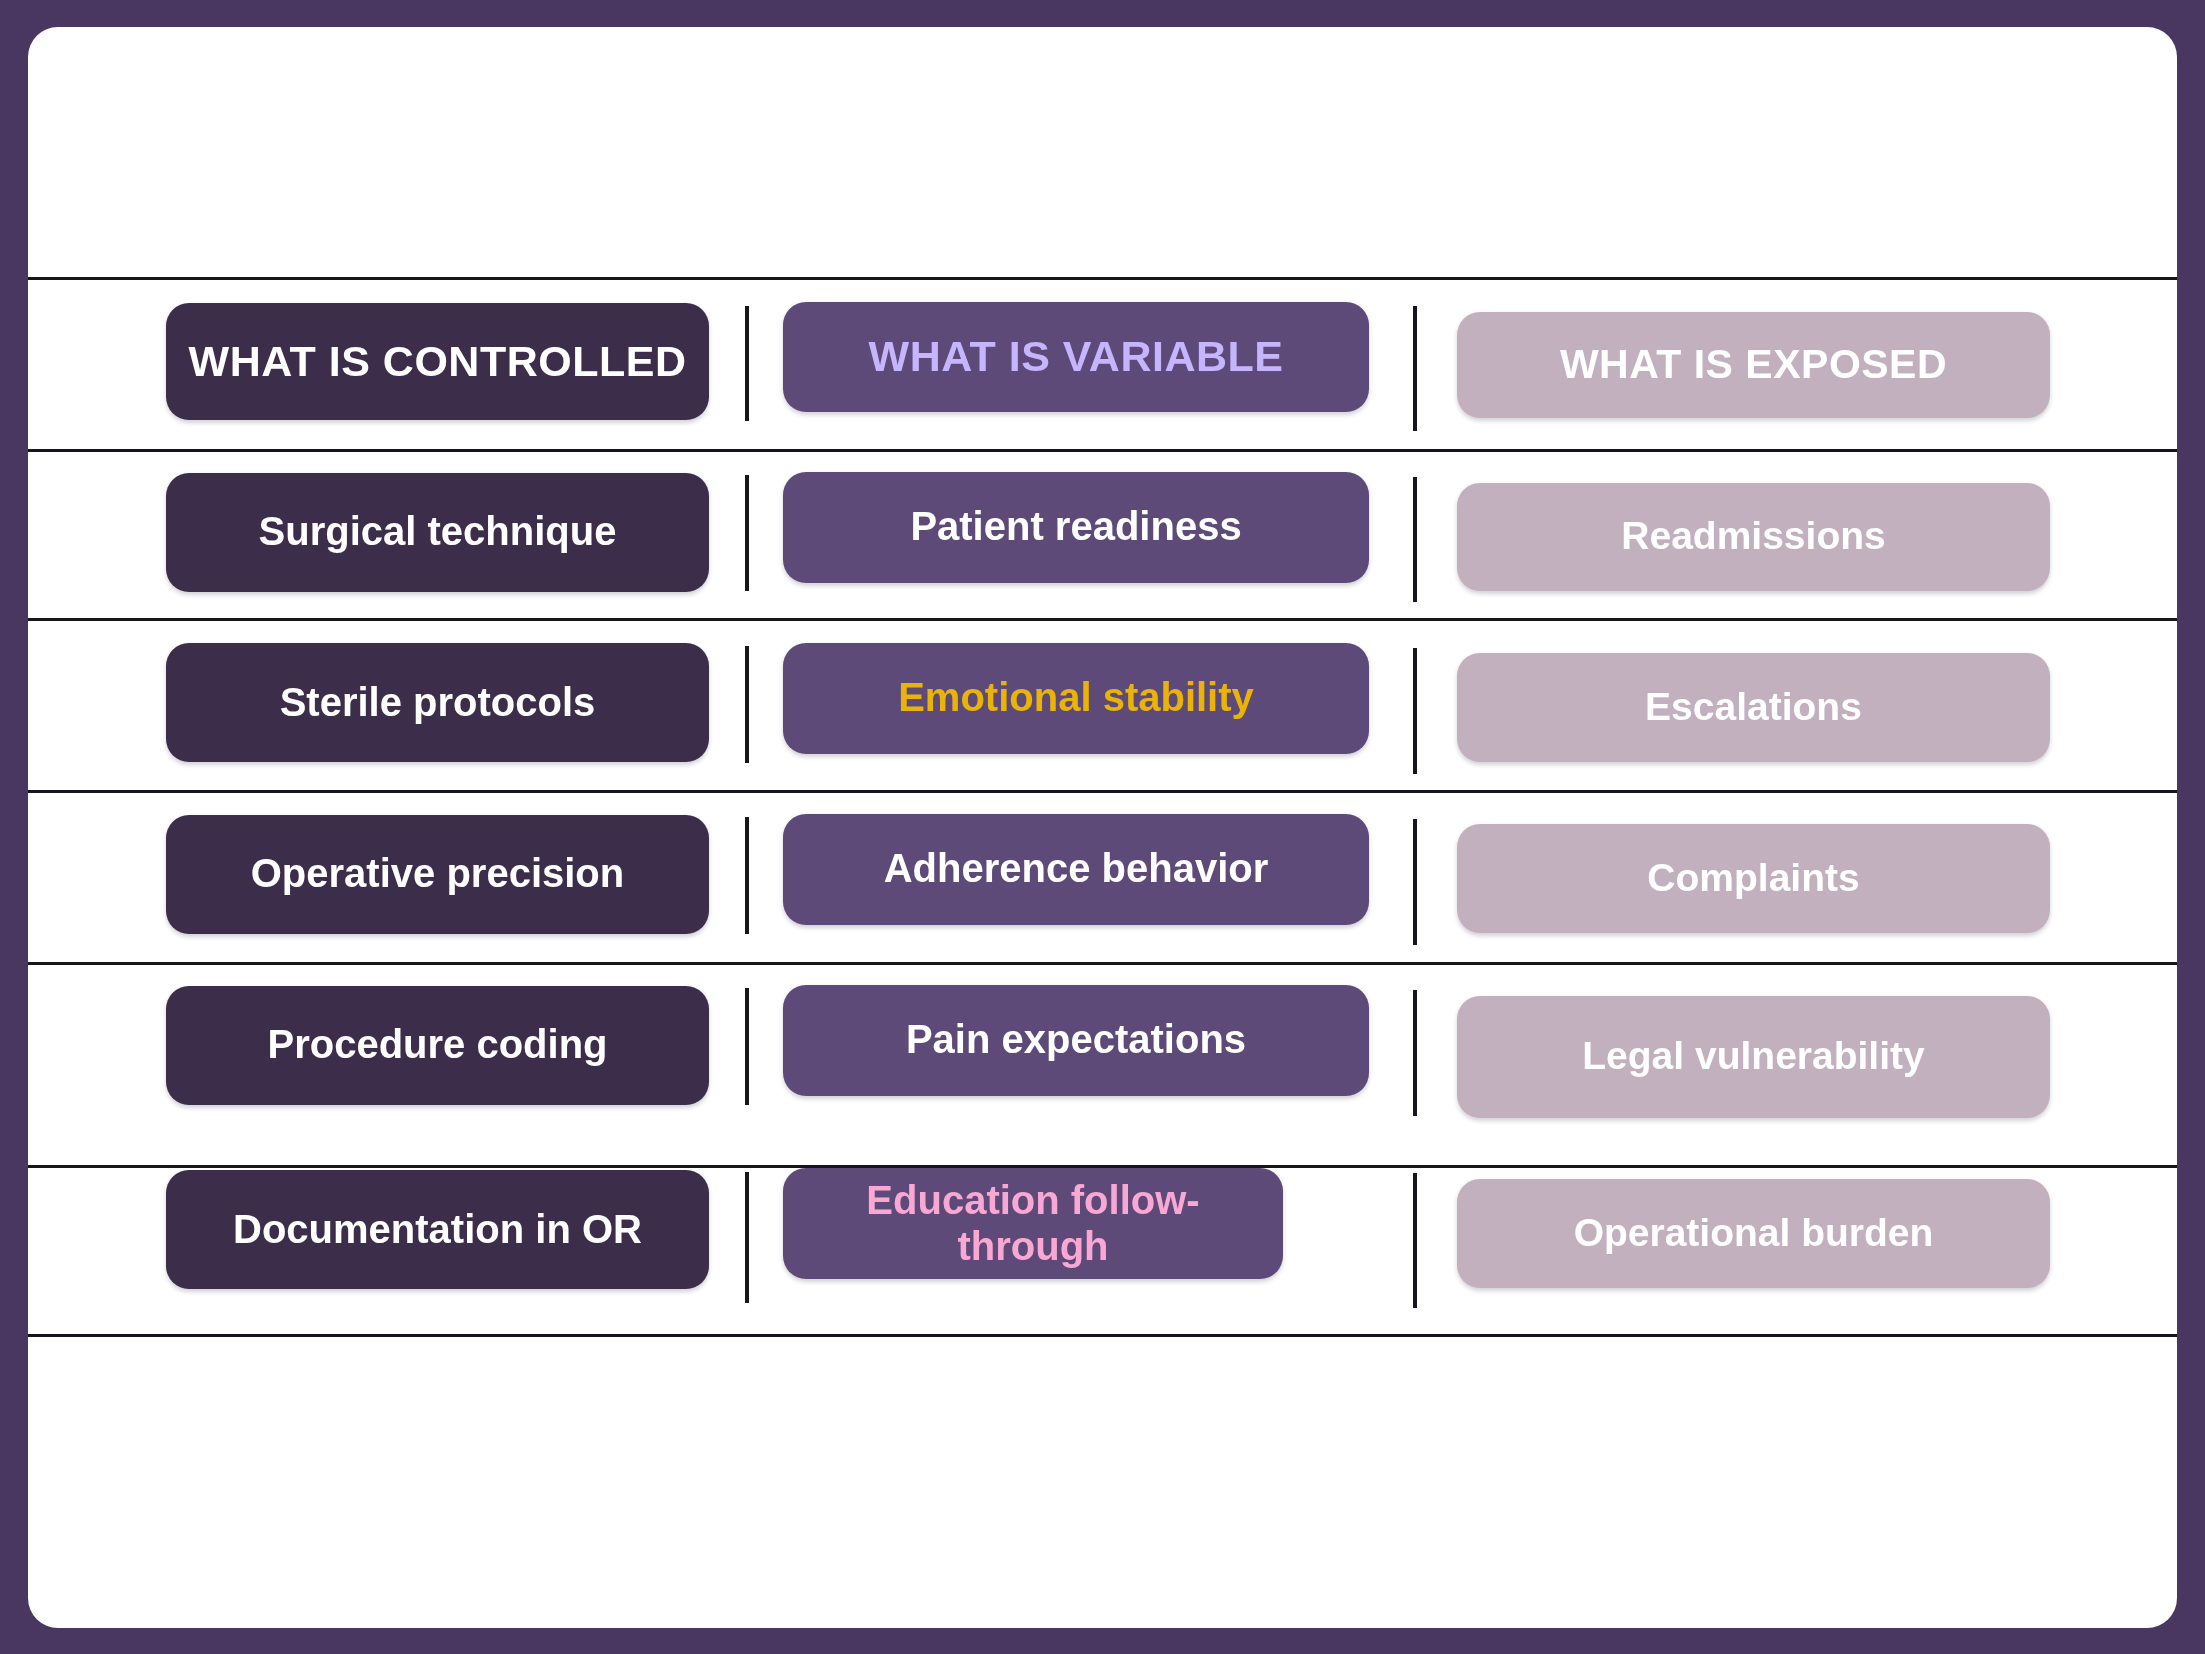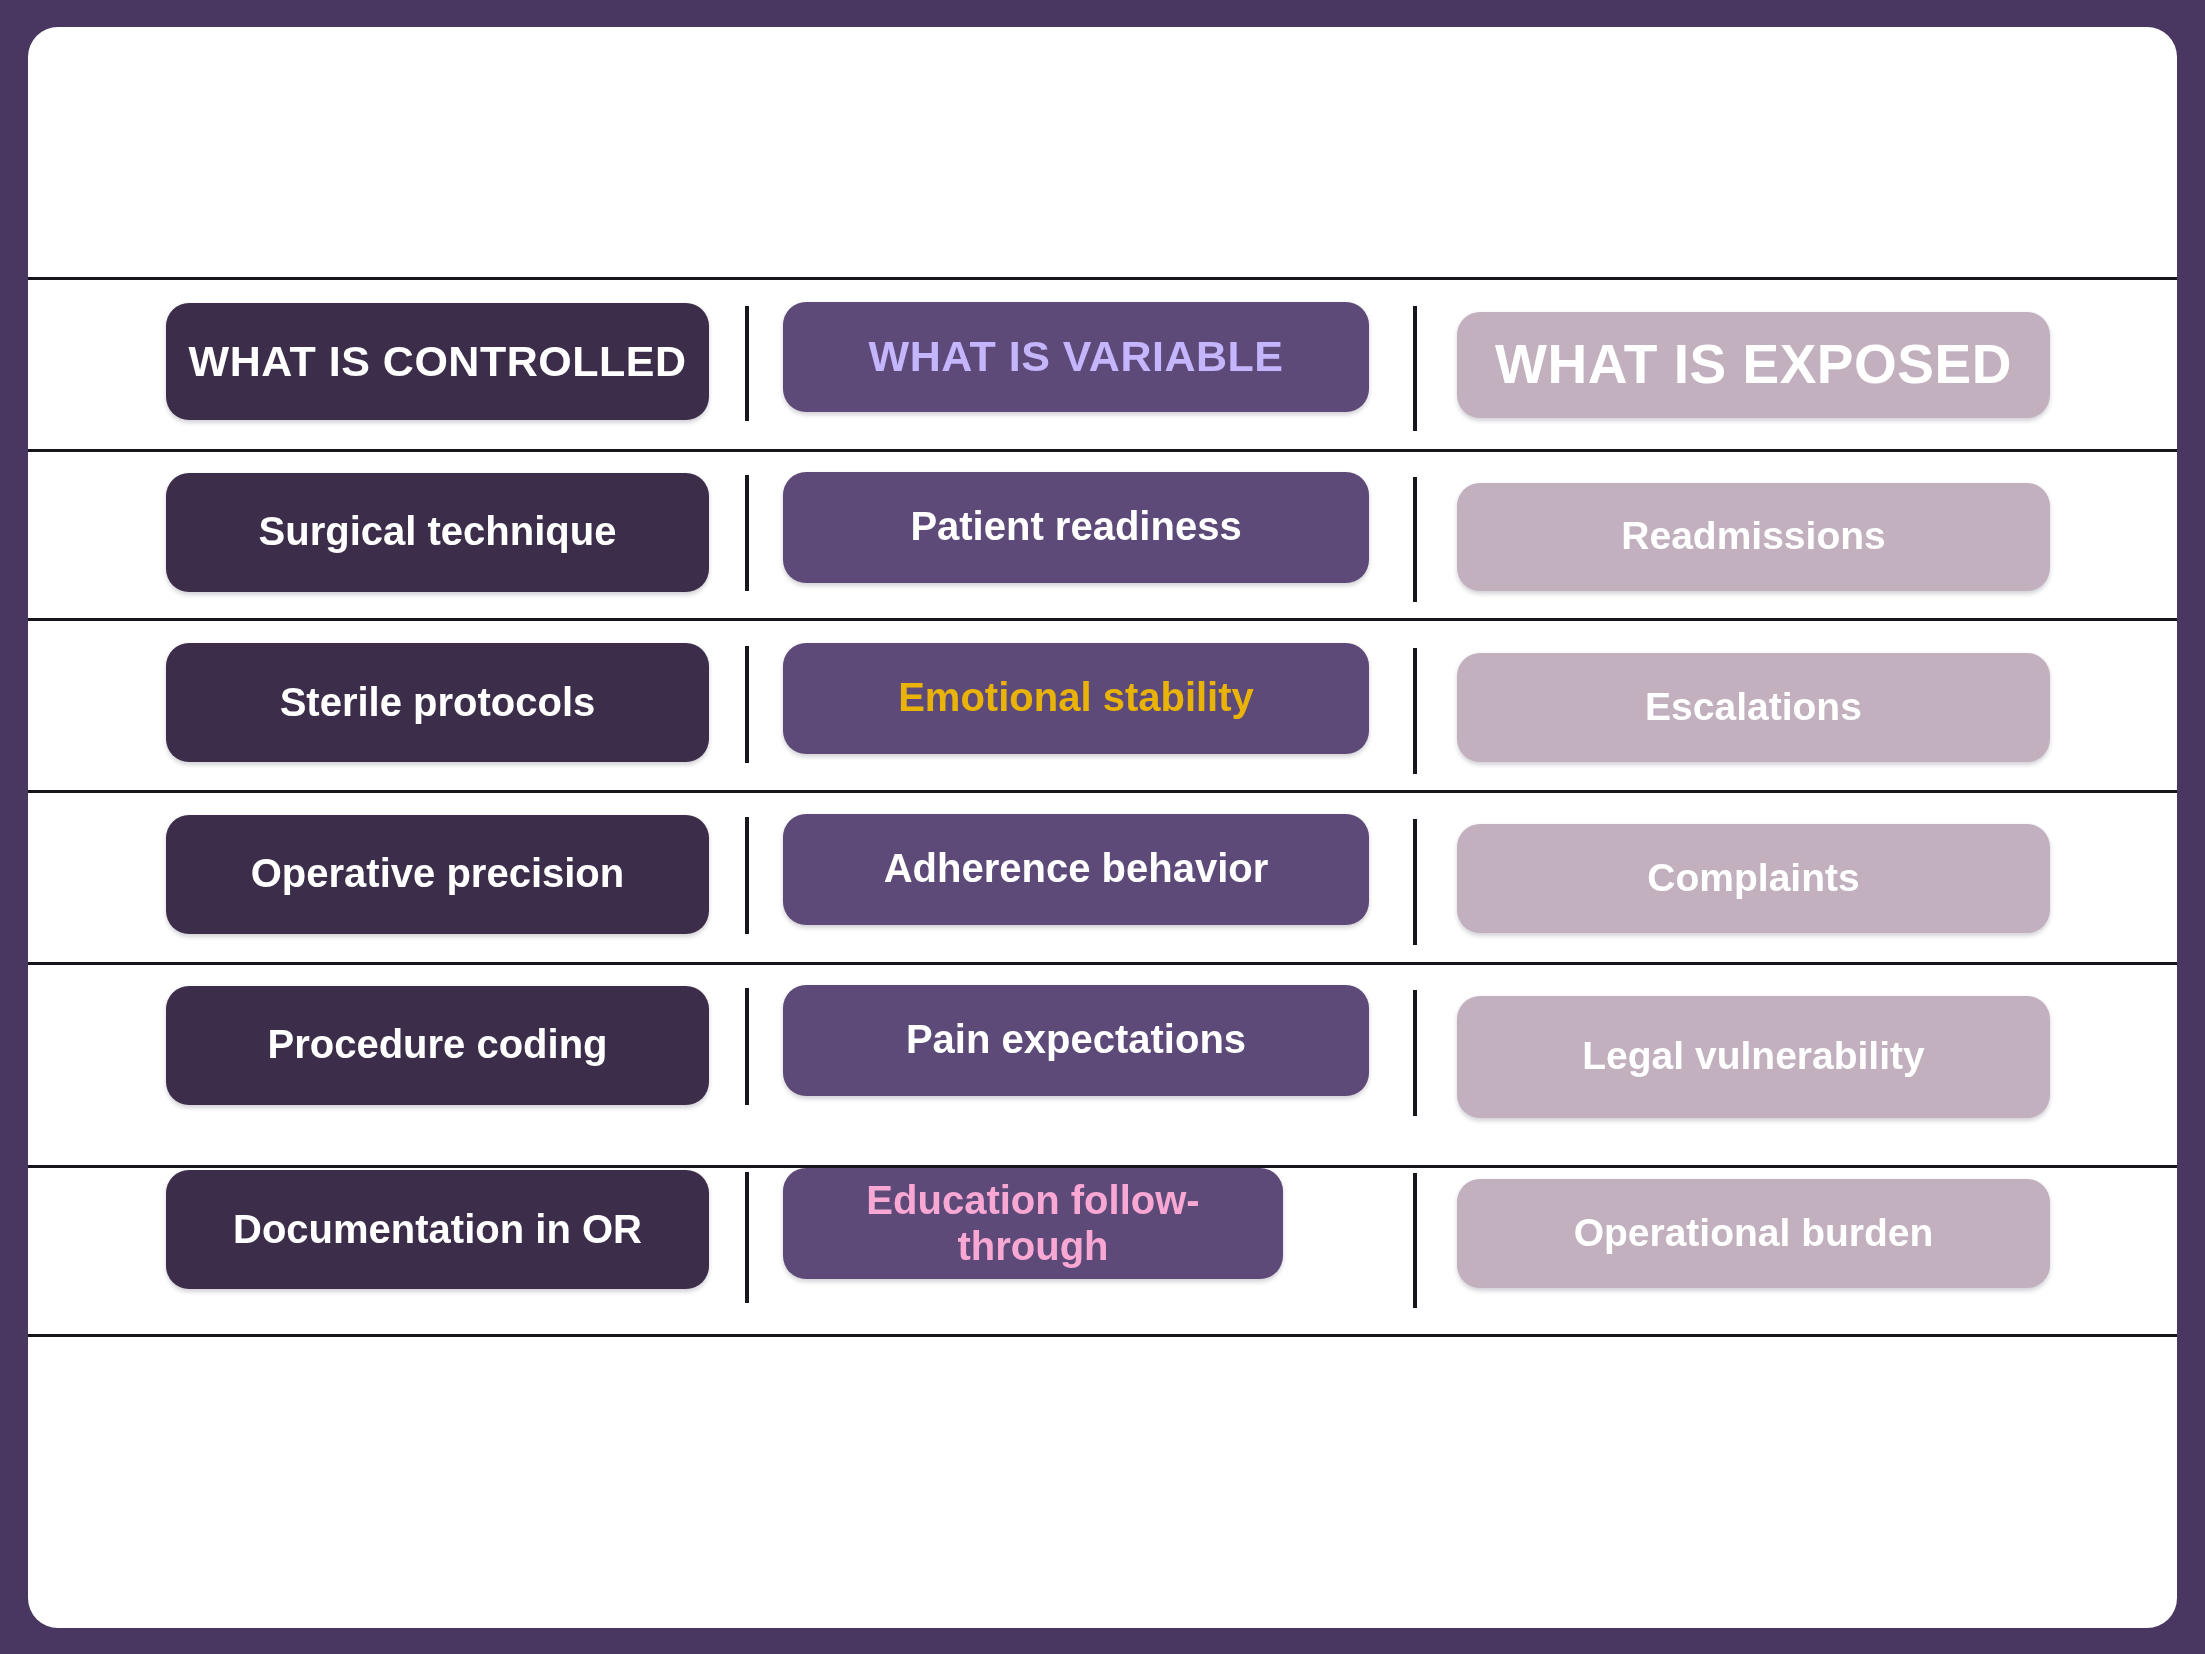--- a/index.html
+++ b/index.html
@@ -84,21 +84,21 @@
 
   .pill.head {
     font-weight: bold;
     font-size: 43px;
     letter-spacing: 0.5px;
   }
   .pill.item {
     font-weight: bold;
     font-size: 40px;
   }
-  .pill.c3.head { font-size: 55px; }
+  .pill.c3.head { font-size: 41px; }
   .pill.c3.item { font-size: 39px; }
 </style>
 </head>
 <body>
 
 <div id="frame" style="background: rgb(74, 55, 97);">
   <div id="card" style="background: rgb(255, 255, 255);">
 
     <div class="band spacer" style="top:0px; height:250px;"></div>
 

